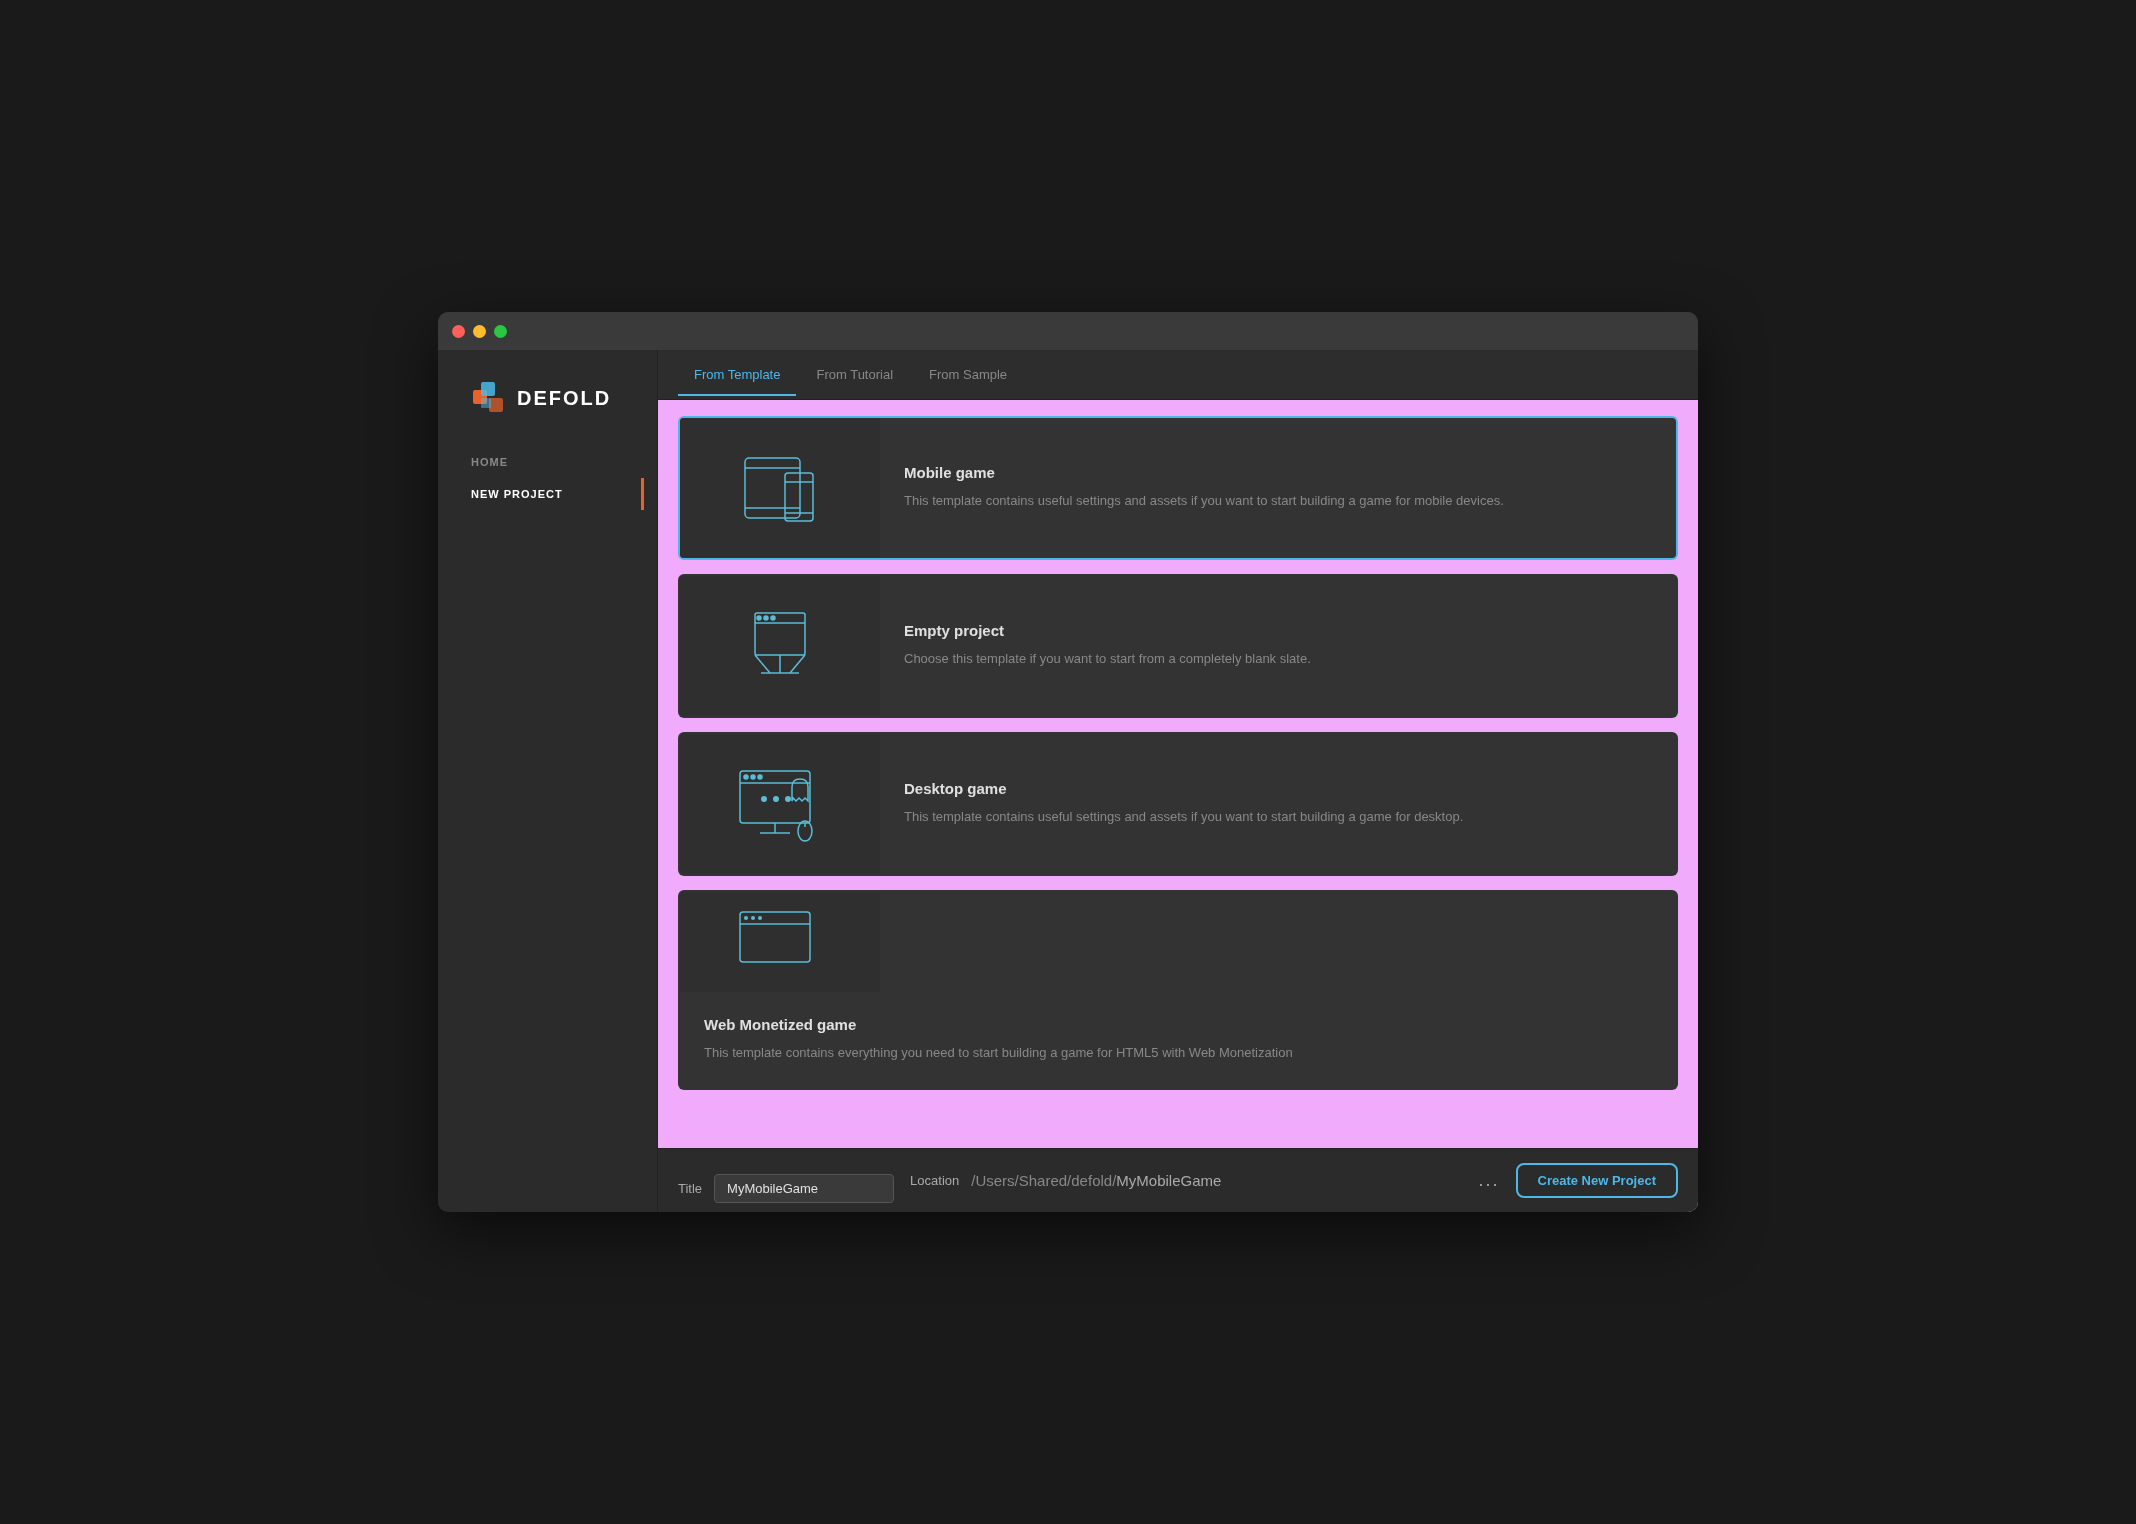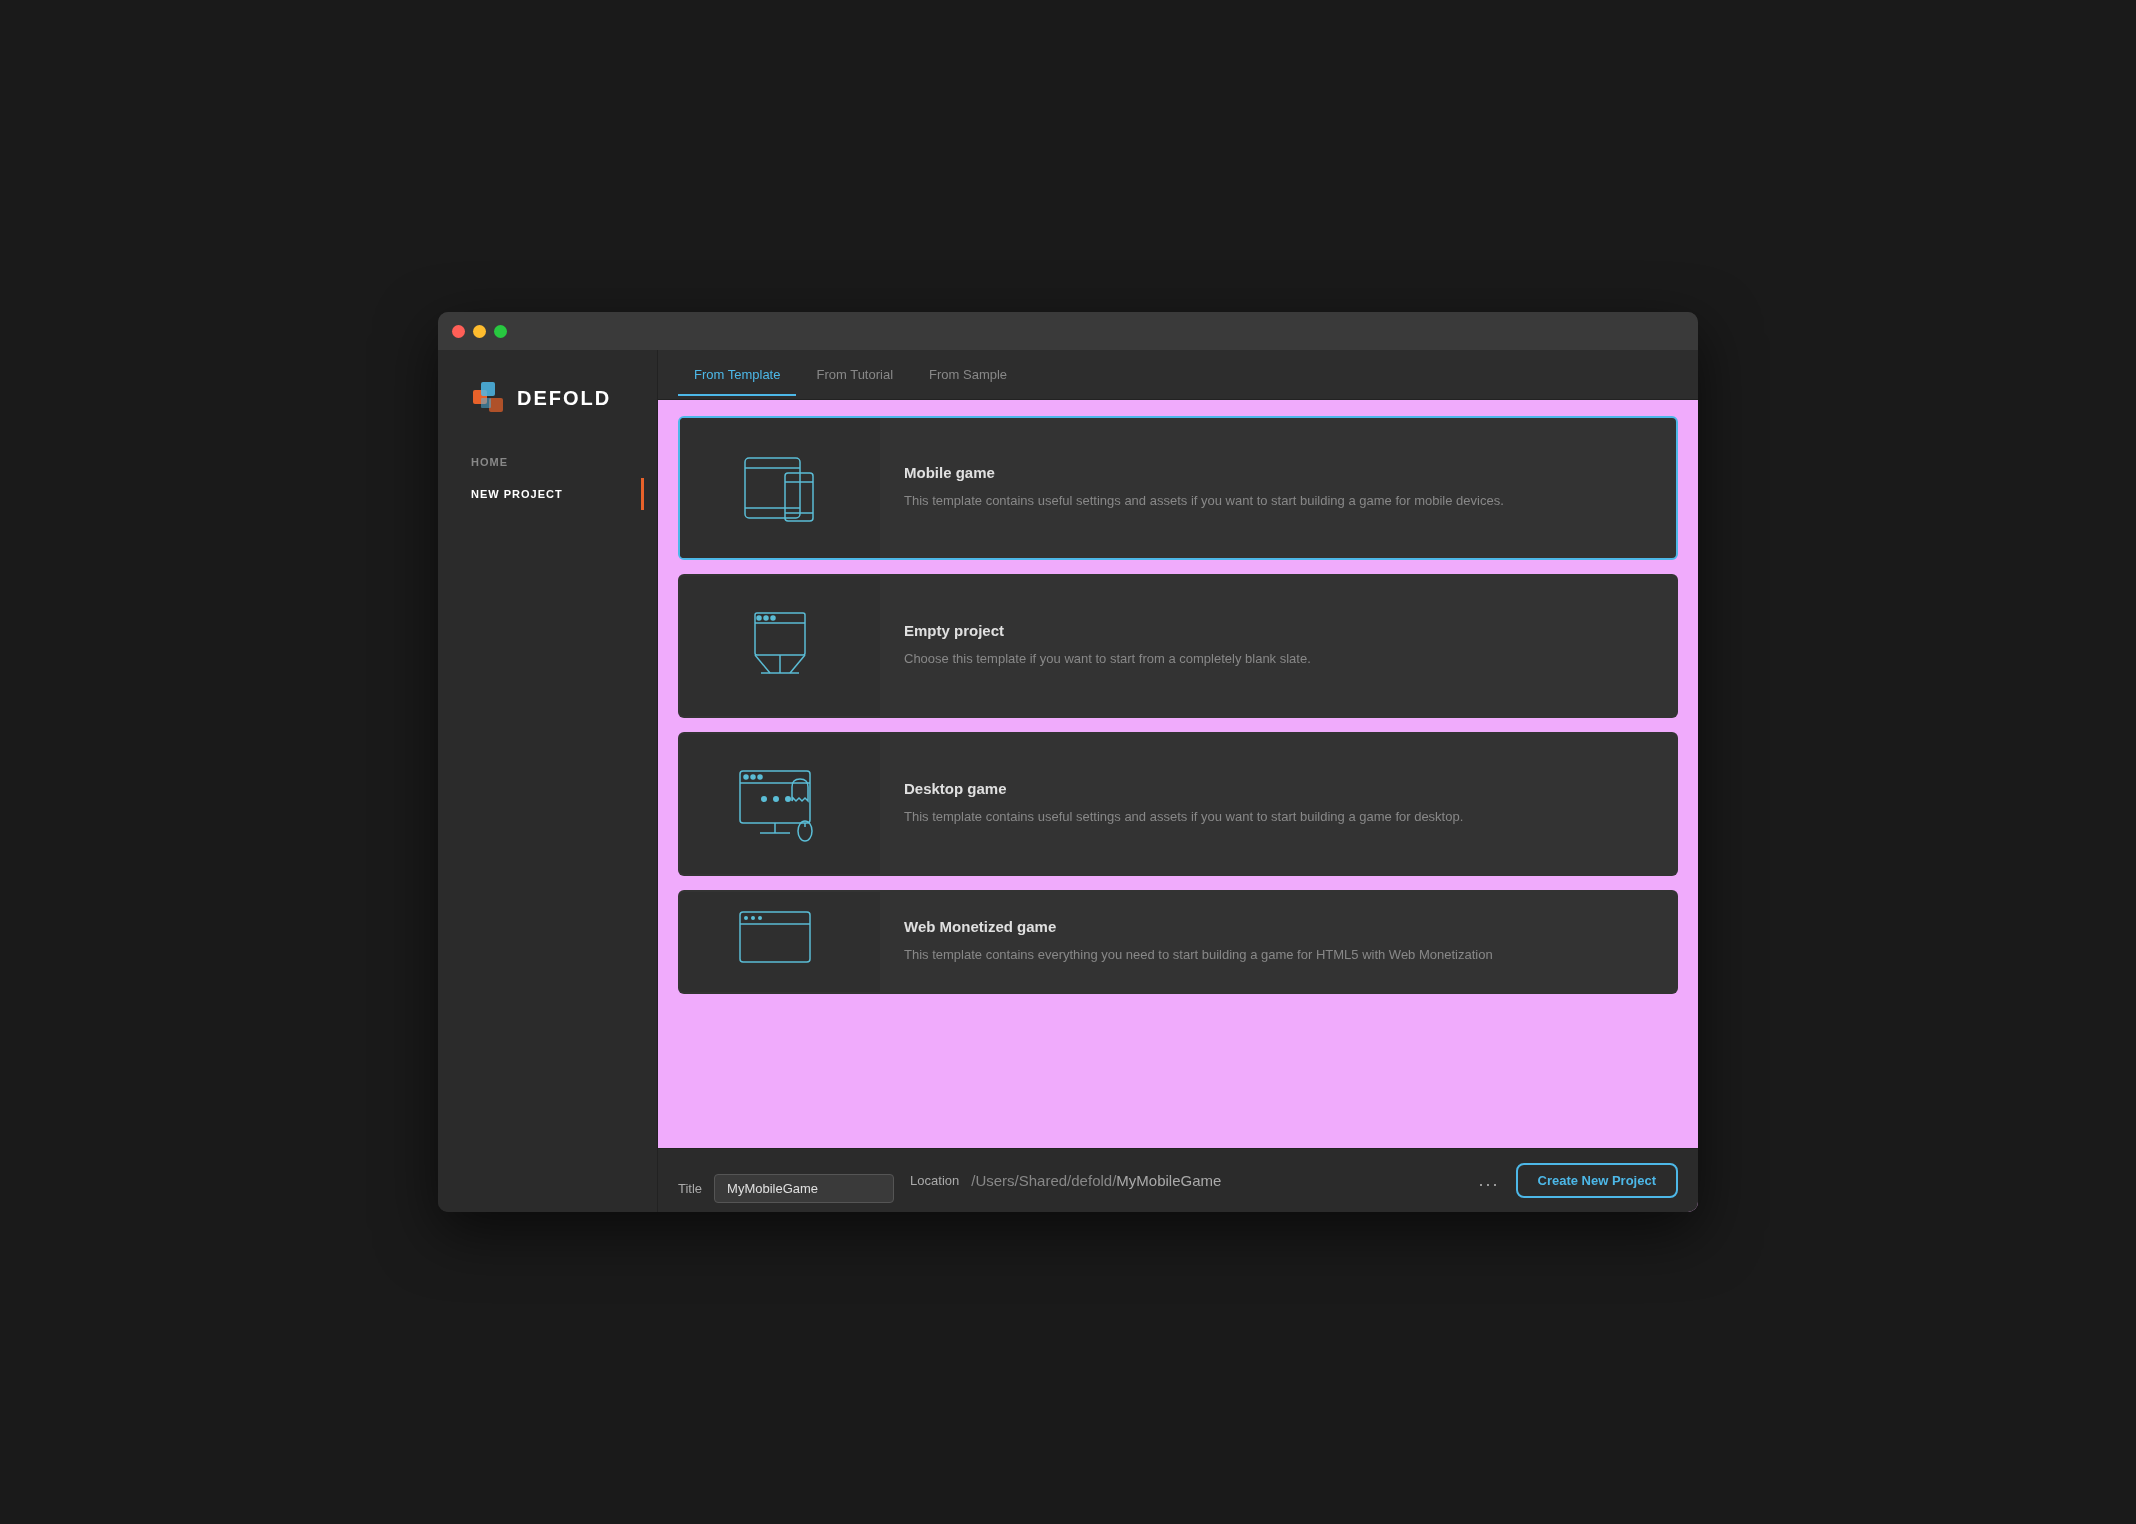--- a/index.html
+++ b/index.html
@@ -362,21 +362,21 @@
               <ellipse cx="75" cy="72" rx="7" ry="10"></ellipse>
               <line x1="75" y1="64" x2="75" y2="68"></line>
             </svg>
           </div>
           <div class="card-info">
             <div class="card-title">Desktop game</div>
             <div class="card-desc">This template contains useful settings and assets if you want to start building a game for desktop.</div>
           </div>
         </div>
 
-        <div class="template-card" style="min-height: 100px;">
+        <div class="template-card" style="min-height: 100px; flex-direction: column;">
           <div class="card-icon-area icon-web" style="min-height:100px;">
             <svg width="90" height="70" viewBox="0 0 90 70" xmlns="http://www.w3.org/2000/svg" stroke="#5bbdd6" fill="none" stroke-width="1.8">
               <rect x="5" y="5" width="70" height="50" rx="3"></rect>
               <line x1="5" y1="17" x2="75" y2="17"></line>
               <circle cx="11" cy="11" r="2" fill="#5bbdd6" stroke="none"></circle>
               <circle cx="18" cy="11" r="2" fill="#5bbdd6" stroke="none"></circle>
               <circle cx="25" cy="11" r="2" fill="#5bbdd6" stroke="none"></circle>
             </svg>
           </div>
           <div class="card-info">

